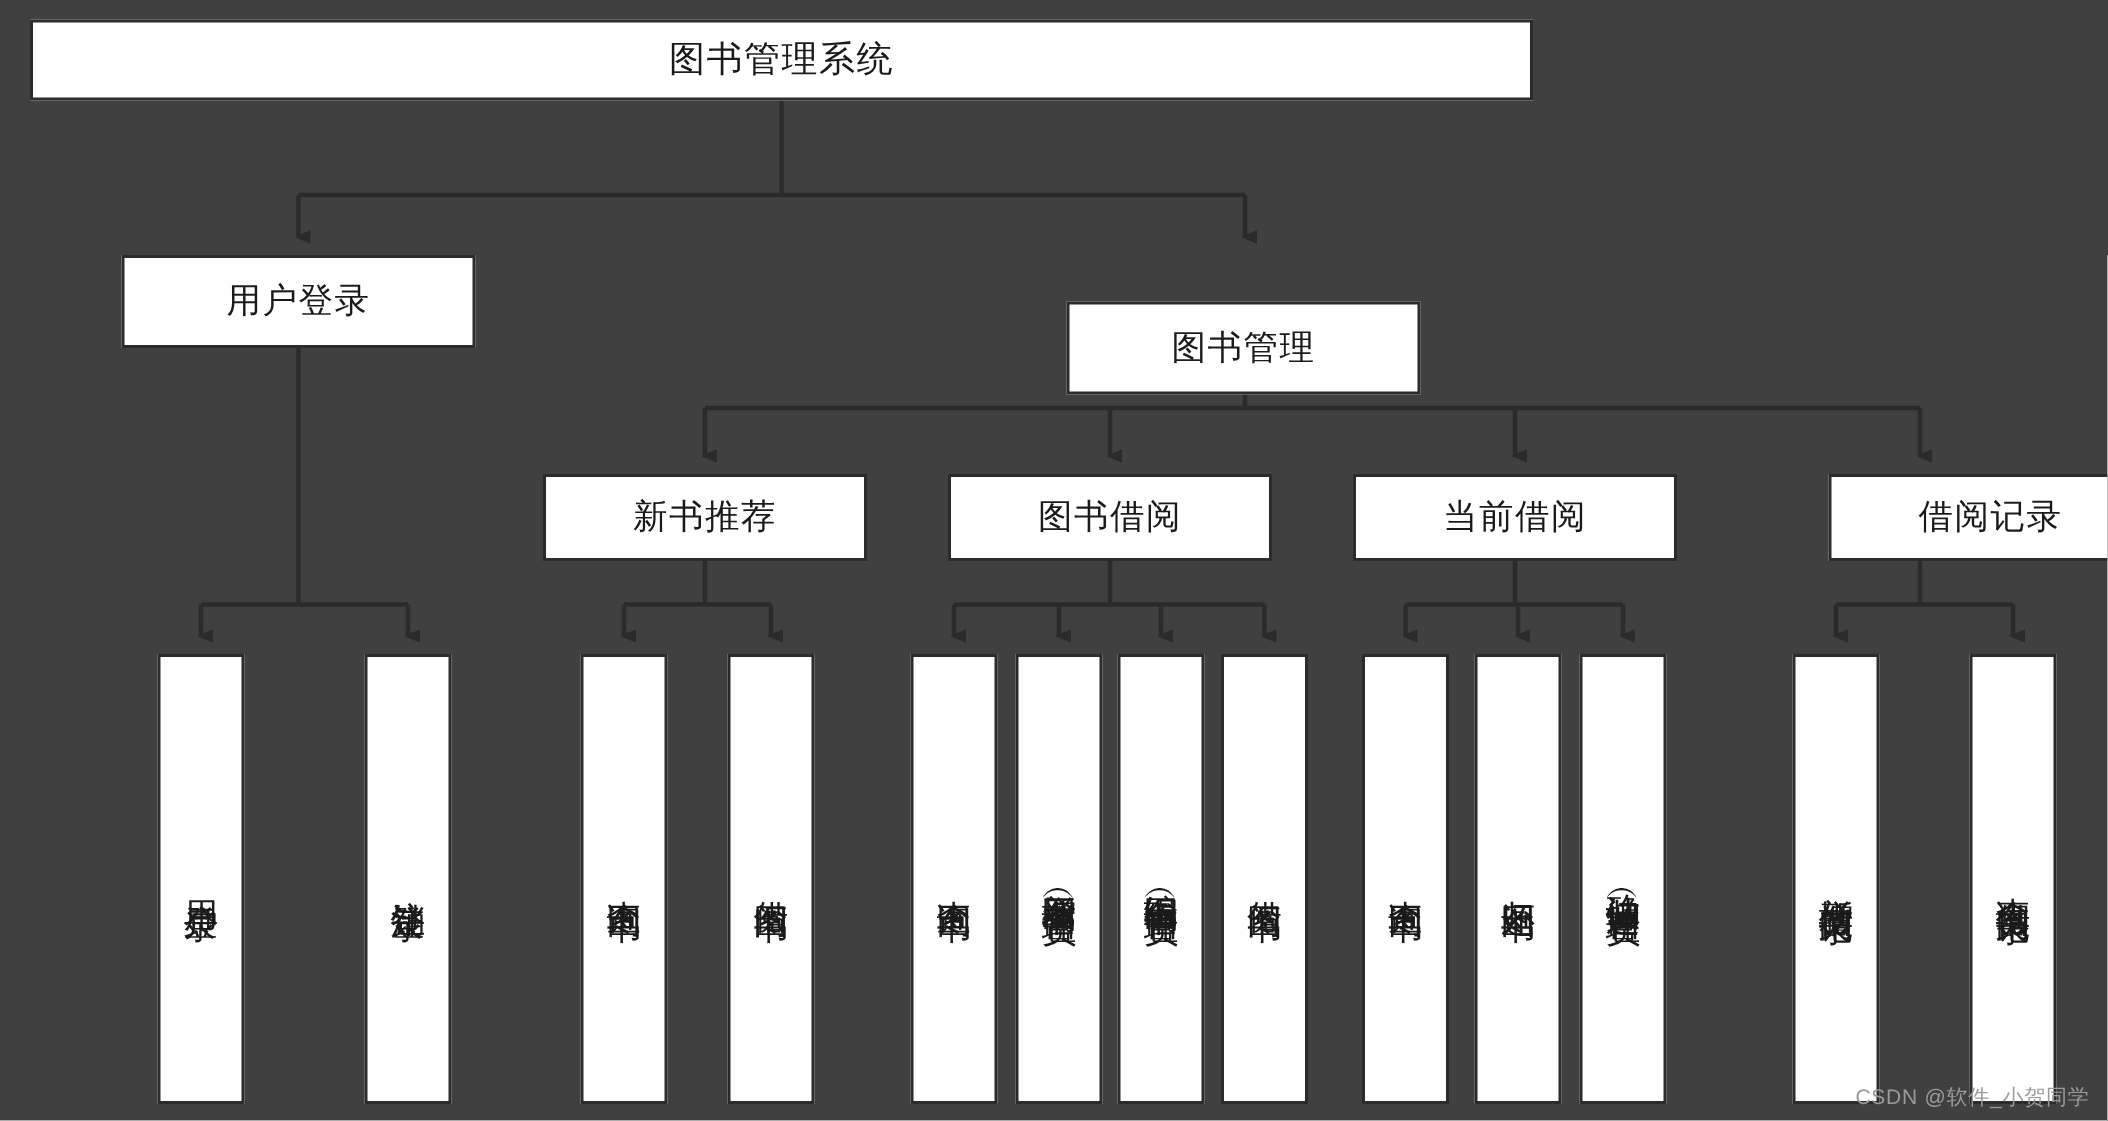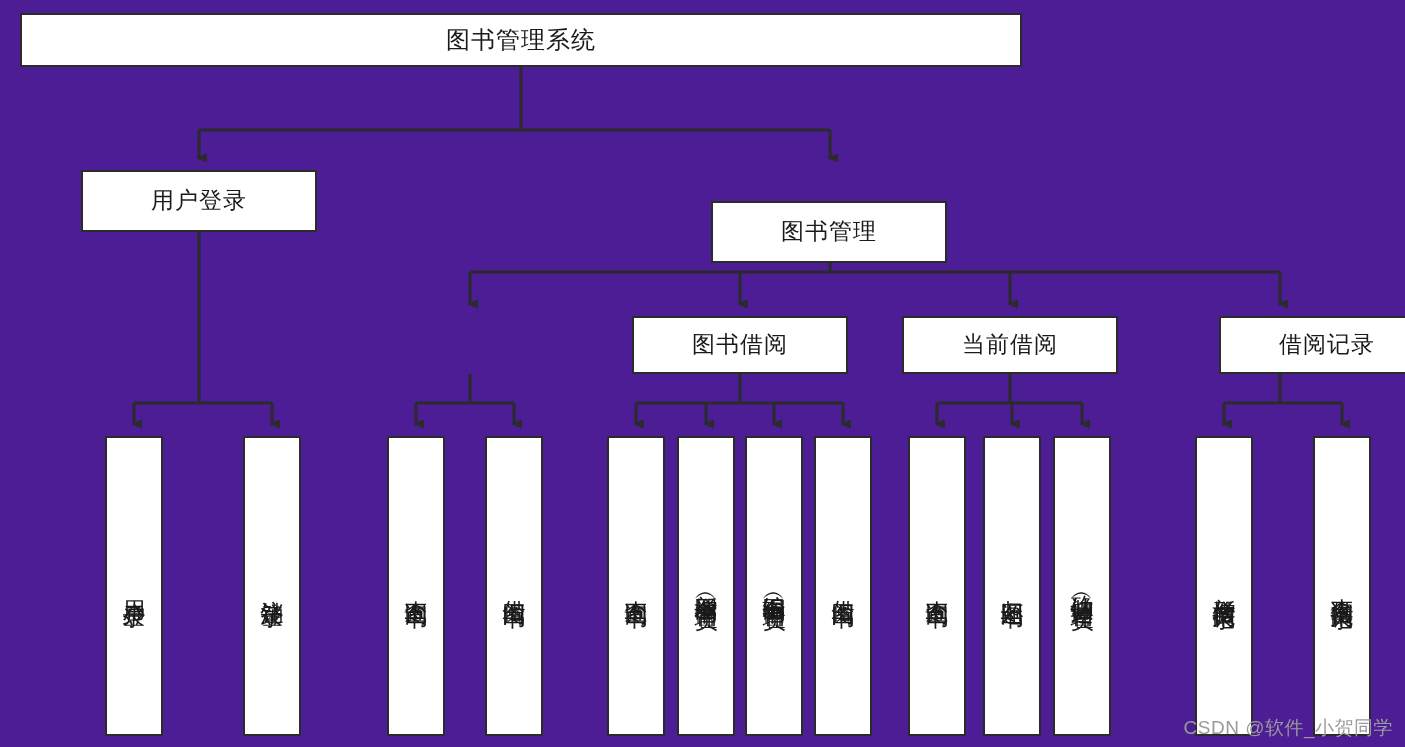--- a/index.html
+++ b/index.html
@@ -7,21 +7,21 @@
     padding: 0;
     background: #ffffff;
   }
   body {
     font-family: "Liberation Sans", "DejaVu Sans", sans-serif;
   }
   #canvas {
     position: relative;
     width: 1405px;
     height: 747px;
-    background: #4c1d95;
+    background: #404040;
     overflow: hidden;
   }
   svg.wires {
     position: absolute;
     left: 0;
     top: 0;
     width: 1405px;
     height: 747px;
     pointer-events: none;
   }
@@ -53,21 +53,21 @@
     font-size: 23px;
     line-height: 1.18;
     letter-spacing: 2px;
     white-space: nowrap;
     color: #1a1a1a;
   }
   .watermark {
     position: absolute;
     right: 12px;
     bottom: 6px;
-    font-size: 19px;
+    font-size: 14px;
     color: #9a9a9a;
     letter-spacing: 0.5px;
     white-space: nowrap;
   }
 </style>
 </head>
 <body>
 
 <div id="canvas">
 
@@ -125,20 +125,23 @@
     <span>图书管理系统</span>
   </div>
 
   <div class="node horiz" id="n-user_login" style="left: 81px; top: 170px; width: 236px; height: 62px;">
     <span>用户登录</span>
   </div>
   <div class="node horiz" id="n-book_manage" style="left: 711px; top: 170px; width: 236px; height: 62px; margin-top: 31px;">
     <span>图书管理</span>
   </div>
 
+  <div class="node horiz" id="n-new_book_rec" style="left: 362px; top: 316px; width: 216px; height: 58px;">
+    <span>新书推荐</span>
+  </div>
   <div class="node horiz" id="n-book_borrow" style="left: 632px; top: 316px; width: 216px; height: 58px;">
     <span>图书借阅</span>
   </div>
   <div class="node horiz" id="n-current_borrow" style="left: 902px; top: 316px; width: 216px; height: 58px;">
     <span>当前借阅</span>
   </div>
   <div class="node horiz" id="n-borrow_record" style="left: 1172px; top: 316px; width: 216px; height: 58px; margin-left: 47px;">
     <span>借阅记录</span>
   </div>
 

